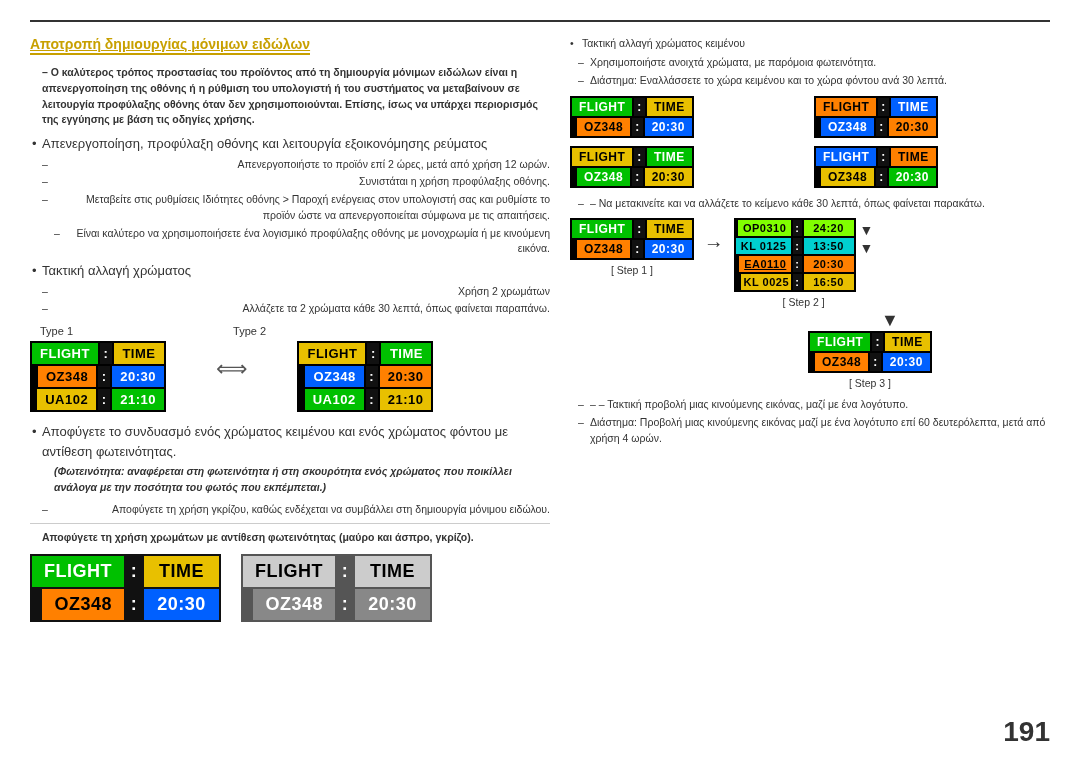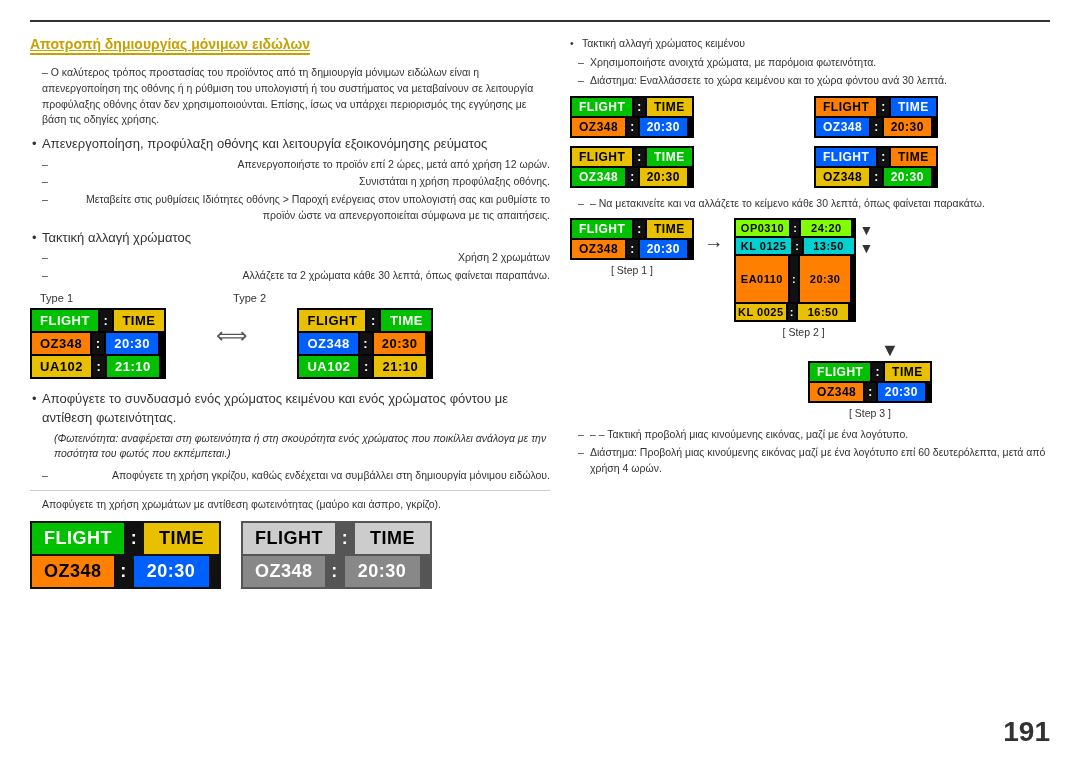--- a/index.html
+++ b/index.html
@@ -52,20 +52,21 @@
       border-bottom: 2px solid #c8a000;
       display: inline-block;
       padding-bottom: 1px;
     }
 
     .body-text {
       font-size: 10.5px;
       line-height: 1.5;
       color: #333;
       margin-bottom: 6px;
+      font-weight: bold;
     }
 
     .indent1 { margin-left: 12px; }
     .indent2 { margin-left: 24px; }
 
     .bullet-item {
       font-size: 13px;
       line-height: 1.5;
       color: #333;
       margin-left: 12px;
@@ -107,20 +108,21 @@
       display: inline-flex;
       flex-direction: column;
       background: #000;
       padding: 2px;
       gap: 2px;
     }
 
     .fb-row {
       display: flex;
       gap: 2px;
+      justify-content: flex-end;
     }
 
     .fb-cell {
       display: flex;
       align-items: center;
       justify-content: center;
       font-weight: bold;
       font-size: 13px;
       padding: 3px 8px;
       min-width: 50px;
@@ -265,20 +267,21 @@
 
     <div class="left-col">
       <div class="section-title">Αποτροπή δημιουργίας μόνιμων ειδώλων</div>
 
       <div class="body-text indent1" style="margin-bottom:6px;">– Ο καλύτερος τρόπος προστασίας του προϊόντος από τη δημιουργία μόνιμων ειδώλων είναι η απενεργοποίηση της οθόνης ή η ρύθμιση του υπολογιστή ή του συστήματος να μεταβαίνουν σε λειτουργία προφύλαξης οθόνης όταν δεν χρησιμοποιούνται. Επίσης, ίσως να υπάρχει περιορισμός της εγγύησης με βάση τις οδηγίες χρήσης.</div>
 
       <div class="bullet-item">Απενεργοποίηση, προφύλαξη οθόνης και λειτουργία εξοικονόμησης ρεύματος</div>
       <div class="dash-item">Απενεργοποιήστε το προϊόν επί 2 ώρες, μετά από χρήση 12 ωρών.</div>
       <div class="dash-item">Συνιστάται η χρήση προφύλαξης οθόνης.</div>
       <div class="dash-item">Μεταβείτε στις ρυθμίσεις Ιδιότητες οθόνης &gt; Παροχή ενέργειας στον υπολογιστή σας και ρυθμίστε το προϊόν ώστε να απενεργοποιείται σύμφωνα με τις απαιτήσεις.</div>
+      <div class="dash-item indent2" style="margin-left:36px;">Είναι καλύτερο να χρησιμοποιήσετε ένα λογισμικό προφύλαξης οθόνης με μονοχρωμία ή με κινούμενη εικόνα.</div>
 
       <div class="bullet-item" style="margin-top:4px;">Τακτική αλλαγή χρώματος</div>
       <div class="dash-item">Χρήση 2 χρωμάτων</div>
       <div class="dash-item">Αλλάζετε τα 2 χρώματα κάθε 30 λεπτά, όπως φαίνεται παραπάνω.</div>
 
       
       <div class="type-row">
         <span style="margin-left:10px;">Type 1</span>
         <span style="margin-left:100px;">Type 2</span>
       </div>
@@ -463,21 +466,21 @@
                   <div class="fb-cell" style="font-size:11px;background:#80ff00;color:#000;padding:2px 5px;">OP0310</div>
                   <div class="fb-cell bg-black" style="font-size:11px;min-width:8px;padding:2px 2px;">:</div>
                   <div class="fb-cell" style="font-size:11px;background:#80ff00;color:#000;padding:2px 5px;">24:20</div>
                 </div>
                 <div class="fb-row">
                   <div class="fb-cell" style="font-size:11px;background:#00d0d0;color:#000;padding:2px 5px;">KL 0125</div>
                   <div class="fb-cell bg-black" style="font-size:11px;min-width:8px;padding:2px 2px;">:</div>
                   <div class="fb-cell" style="font-size:11px;background:#00d0d0;color:#000;padding:2px 5px;">13:50</div>
                 </div>
                 <div class="fb-row">
-                  <div class="fb-cell bg-orange" style="font-size:11px;padding:17px 5px;">EA0110</div>
+                  <div class="fb-cell bg-orange" style="font-size:11px;padding:2px 5px;text-decoration:underline;">EA0110</div>
                   <div class="fb-cell bg-black" style="font-size:11px;min-width:8px;padding:2px 2px;">:</div>
                   <div class="fb-cell bg-orange" style="font-size:11px;padding:2px 5px;">20:30</div>
                 </div>
                 <div class="fb-row">
                   <div class="fb-cell bg-yellow" style="font-size:11px;padding:2px 2px;">KL 0025</div>
                   <div class="fb-cell bg-black" style="font-size:11px;min-width:8px;padding:2px 2px;">:</div>
                   <div class="fb-cell bg-yellow" style="font-size:11px;padding:2px 5px;">16:50</div>
                 </div>
               </div>
 

